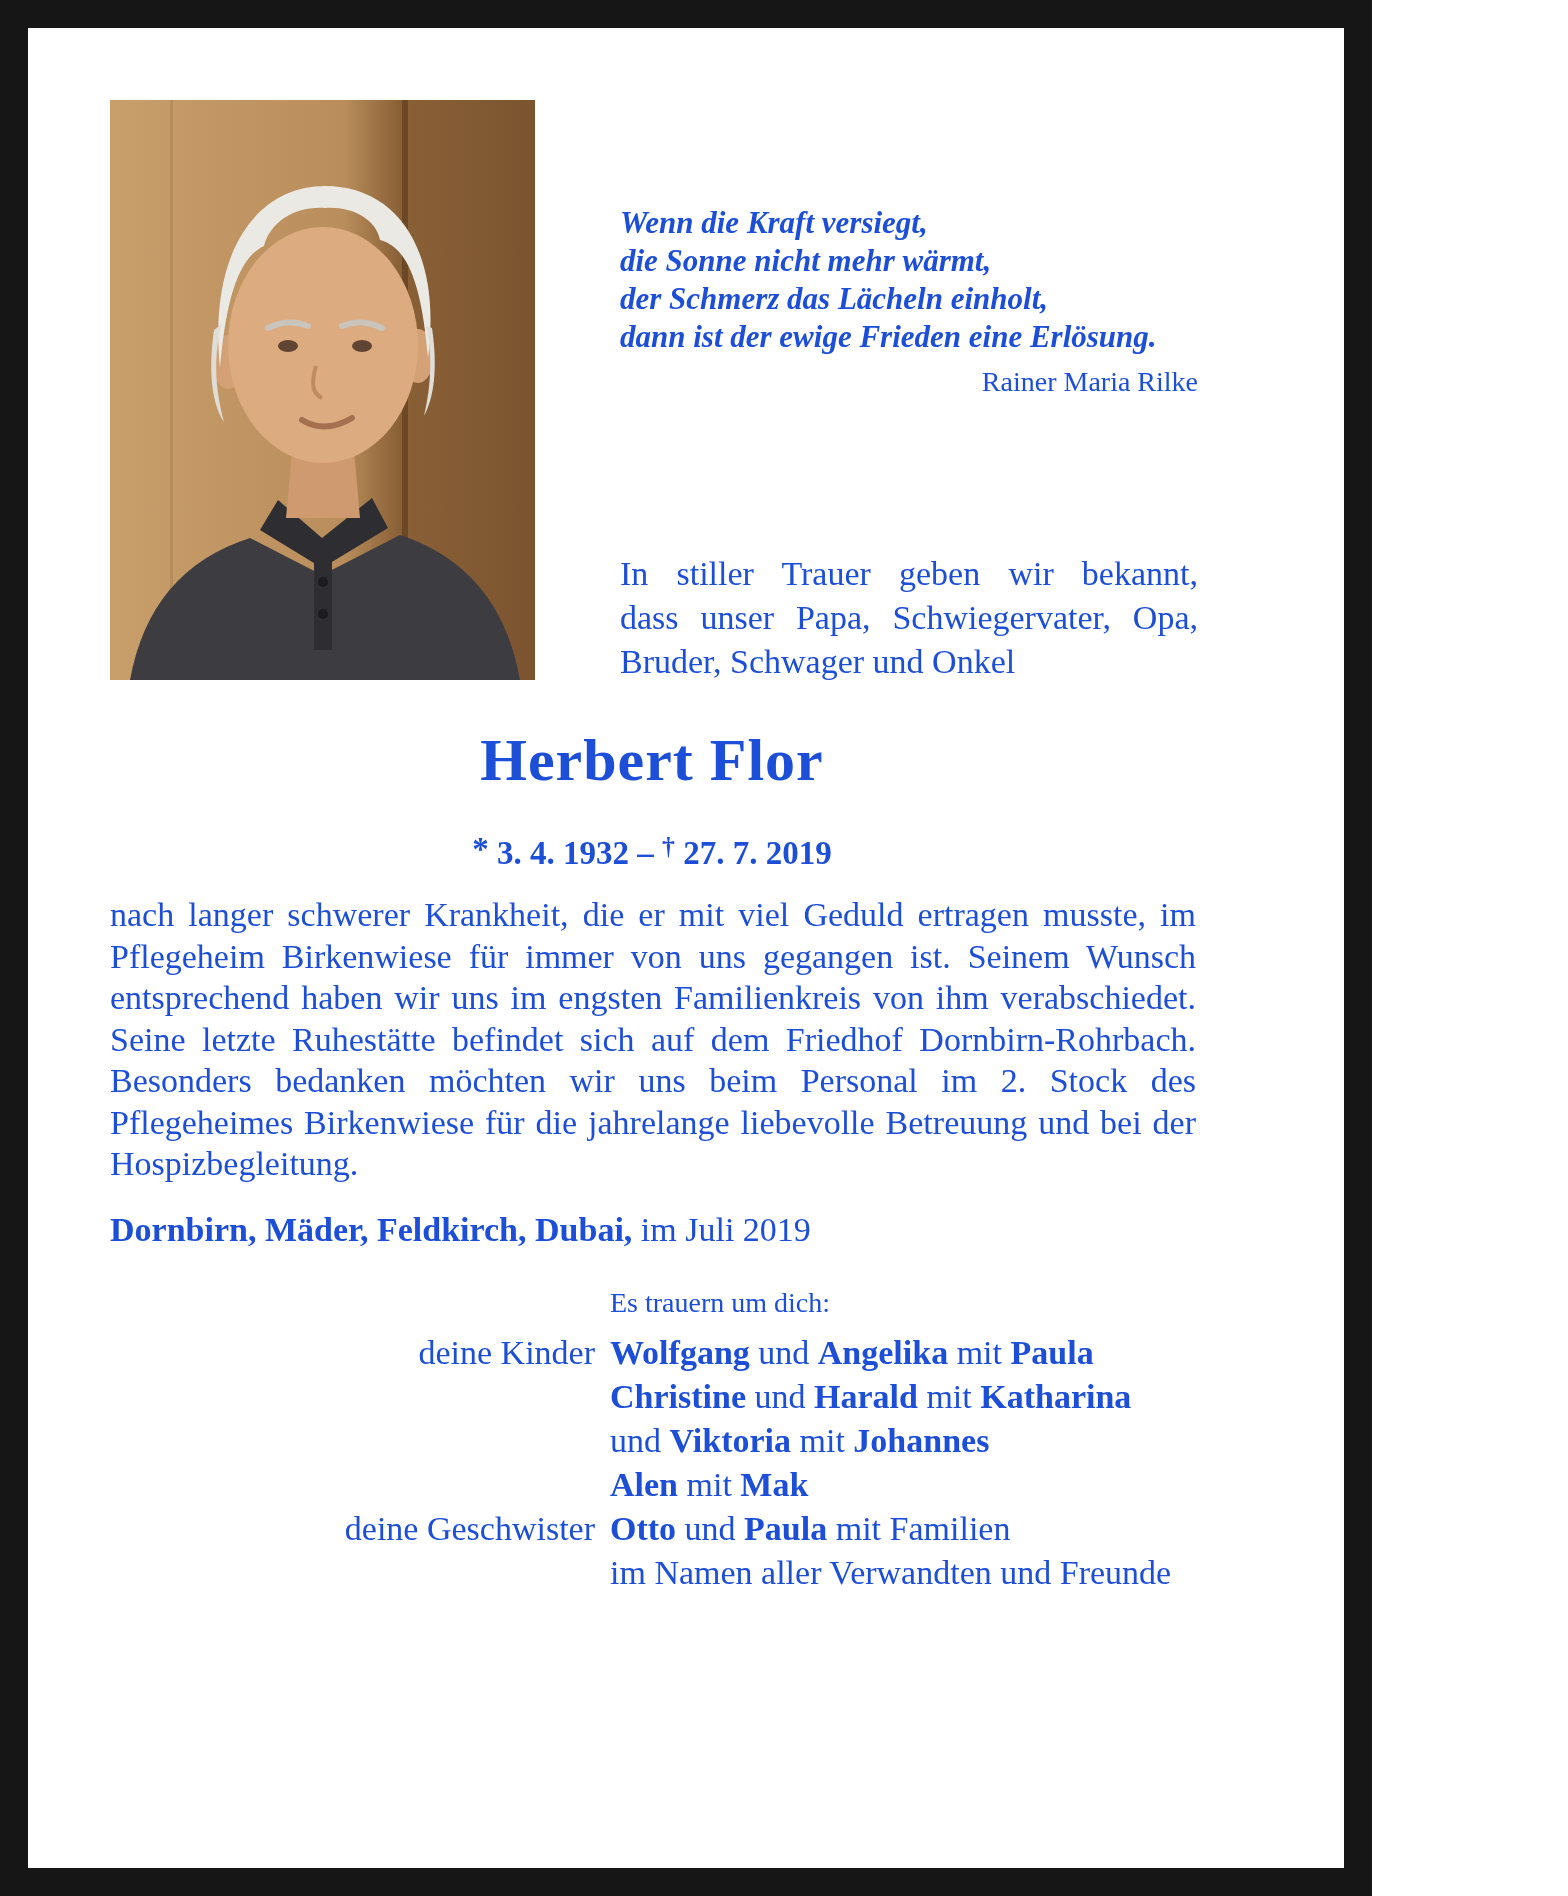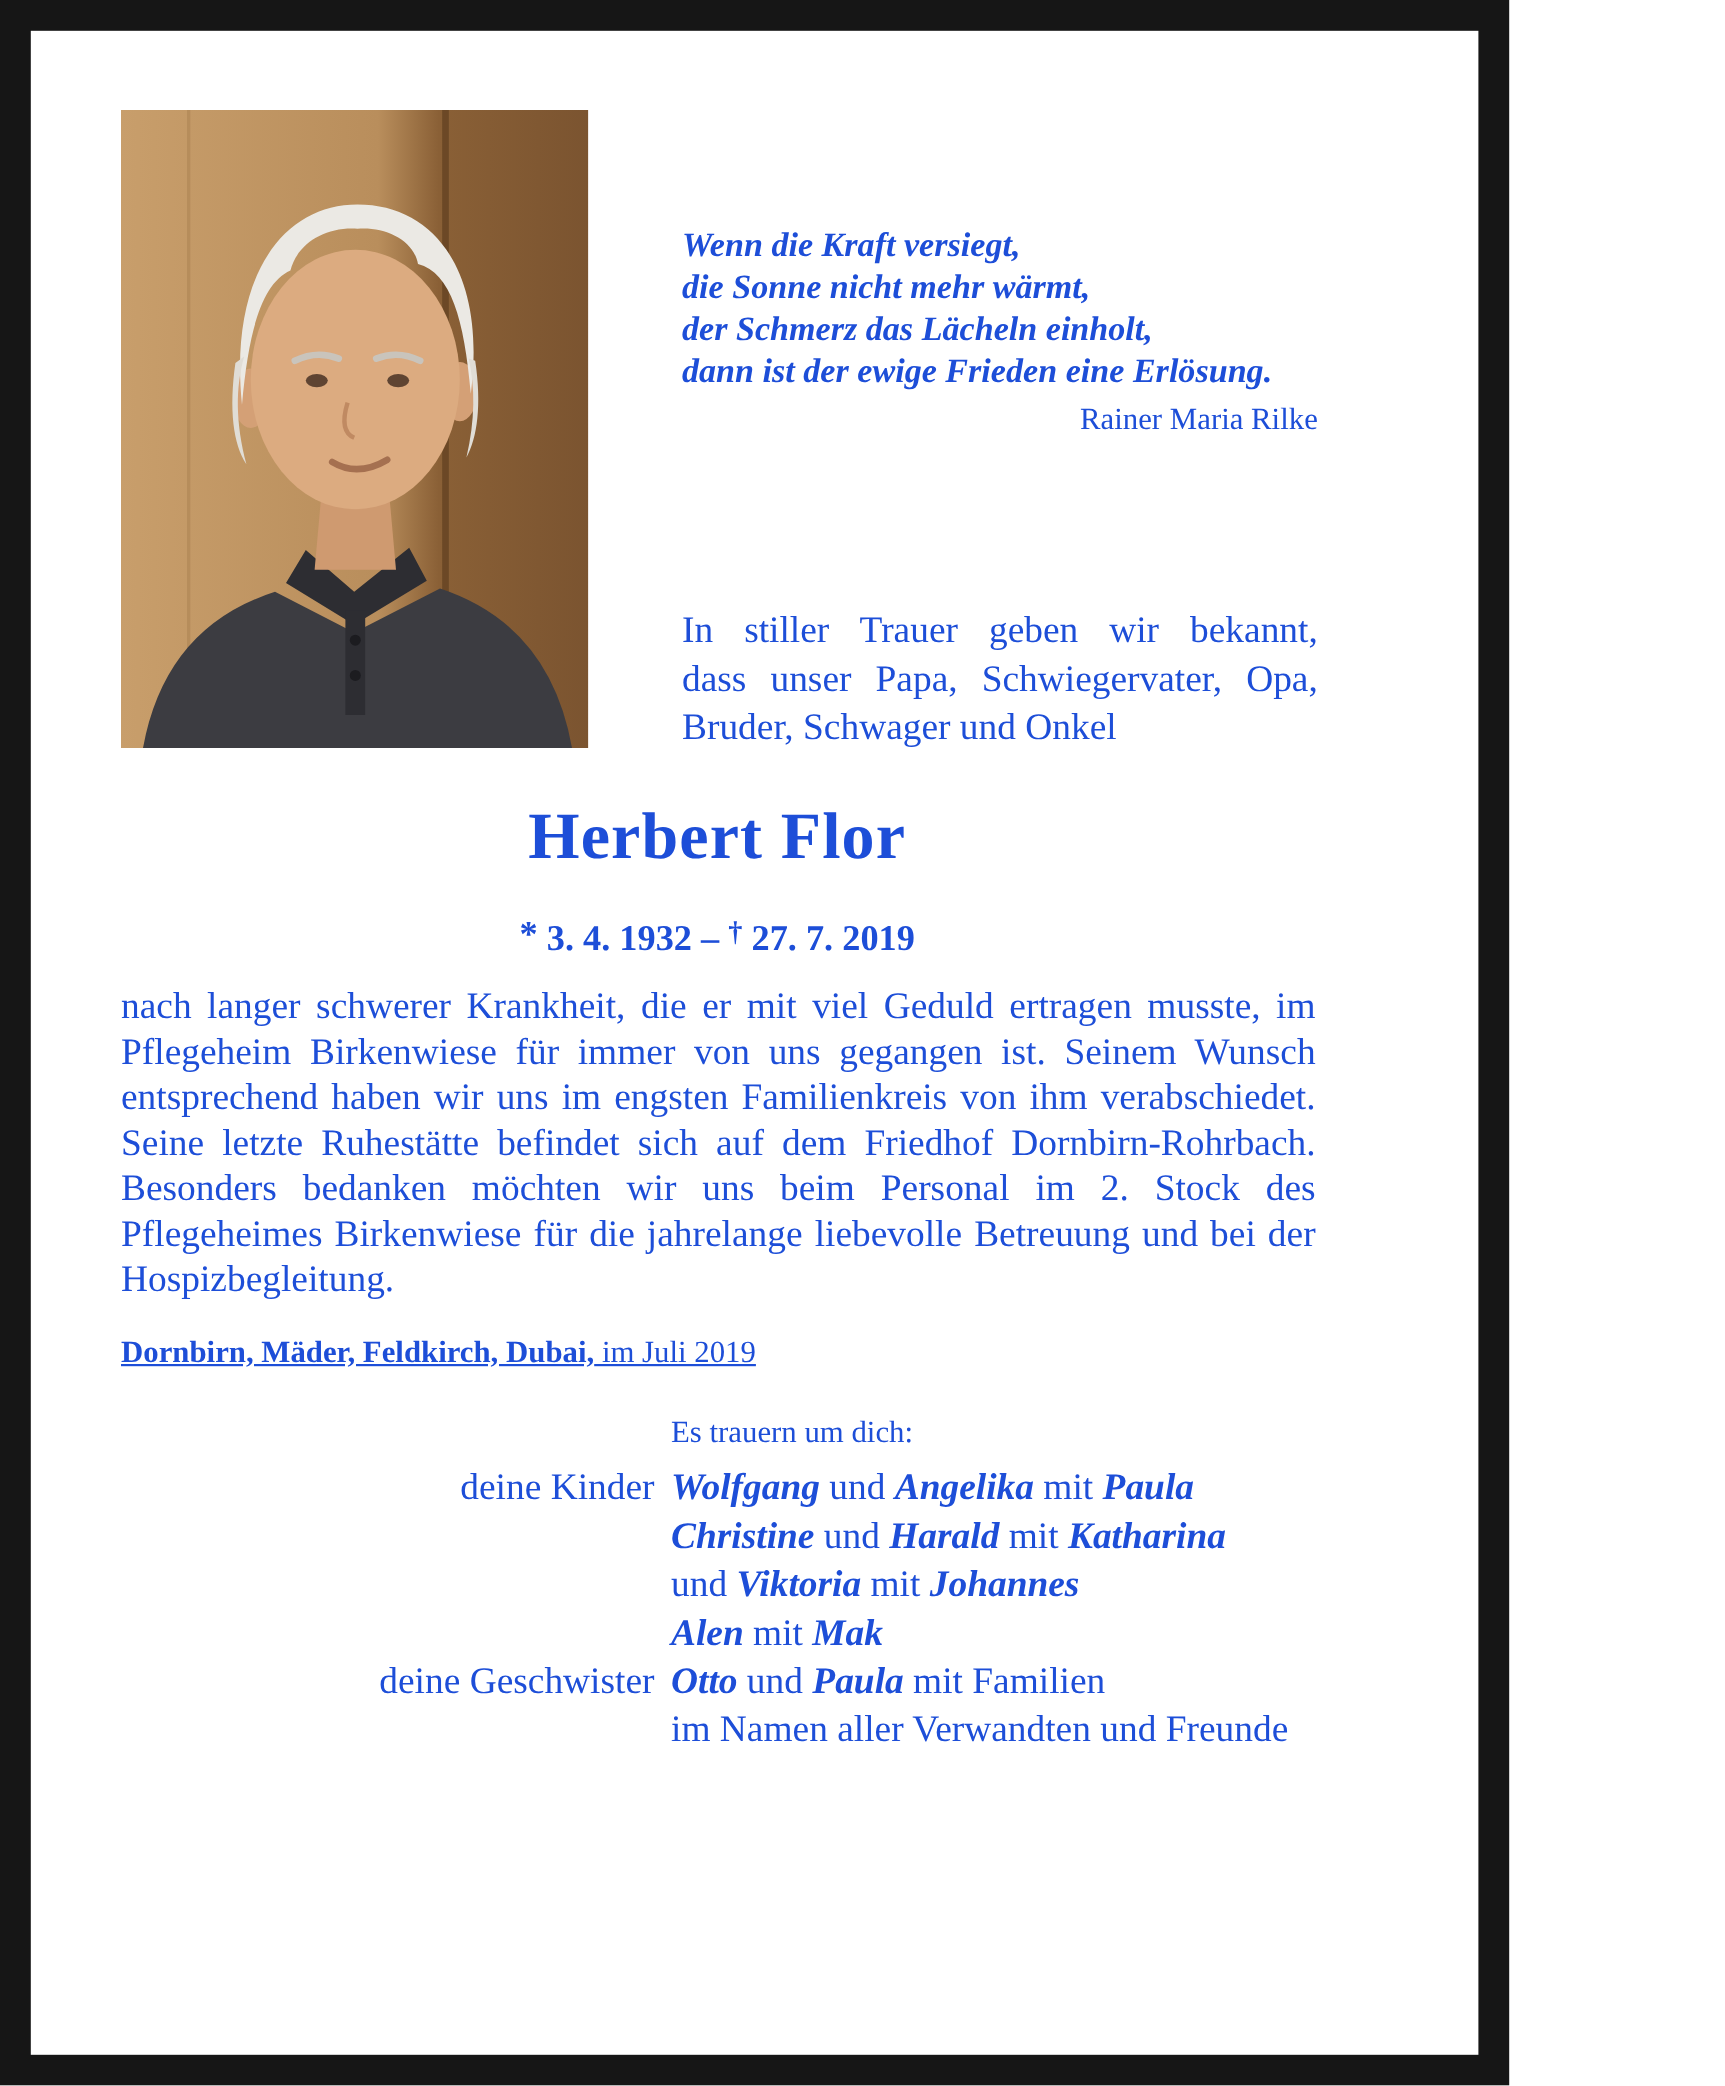--- a/index.html
+++ b/index.html
@@ -93,41 +93,40 @@
     width: 1086px;
   }
   .body-text {
     margin: 0;
     font-size: 34px;
     line-height: 41.5px;
     text-align: justify;
   }
   .locations {
     margin: 24px 0 0 0;
-    font-size: 28px;
+    font-size: 34px;
     line-height: 42px;
-    text-decoration: underline;
   }
   .locations .bold { font-weight: bold; }
 
   .mourners-intro {
     margin: 30px 0 0 500px;
     font-size: 28px;
     line-height: 44px;
   }
   .mourners-list { margin-top: 6px; }
   .mourner-row {
     display: grid;
     grid-template-columns: 485px 1fr;
     column-gap: 15px;
     font-size: 34px;
     line-height: 44px;
   }
   .mourner-label { text-align: right; }
-  .mourner-names .bold { font-weight: bold; font-style: italic; }
+  .mourner-names .bold { font-weight: bold; }
 </style>
 </head>
 <body>
 
 <div class="page">
 
   <div class="photo">
     <svg viewBox="0 0 425 580" preserveAspectRatio="none">
       <defs>
         <linearGradient id="bg" x1="0" y1="0" x2="1" y2="0">

